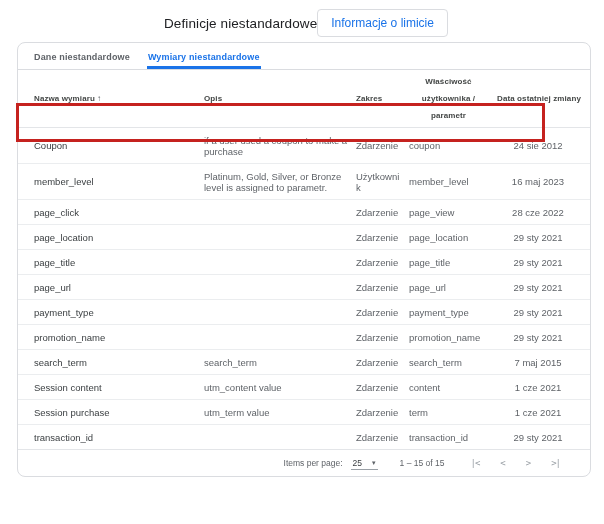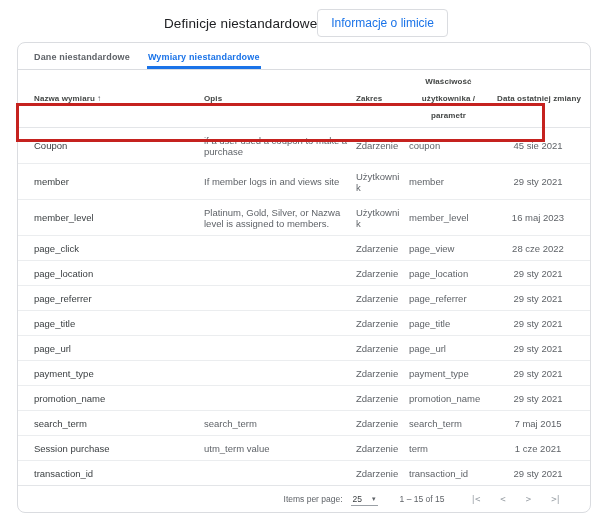--- a/index.html
+++ b/index.html
@@ -162,34 +162,27 @@
         <th class="center">Właściwość użytkownika / parametr</th>
         <th class="center">Data ostatniej zmiany</th>
       </tr>
     </thead>
     <tbody>
   <tr class="highlighted">
     <td class="first name">Coupon</td>
     <td>if a user used a coupon to make a purchase</td>
     <td>Zdarzenie</td>
     <td>coupon</td>
-    <td class="center">45 sie 2021</td>
-  </tr>
-
-  <tr>
-    <td class="first name">member</td>
-    <td>If member logs in and views site</td>
-    <td>Użytkownik</td>
-    <td>member</td>
-    <td class="center">29 sty 2021</td>
-  </tr>
+    <td class="center">24 sie 2012</td>
+  </tr>
+
 
   <tr>
     <td class="first name">member_level</td>
-    <td>Platinum, Gold, Silver, or Nazwa level is assigned to members.</td>
+    <td>Platinum, Gold, Silver, or Bronze level is assigned to parametr.</td>
     <td>Użytkownik</td>
     <td>member_level</td>
     <td class="center">16 maj 2023</td>
   </tr>
 
   <tr>
     <td class="first name">page_click</td>
     <td></td>
     <td>Zdarzenie</td>
     <td>page_view</td>
@@ -197,27 +190,20 @@
   </tr>
 
   <tr>
     <td class="first name">page_location</td>
     <td></td>
     <td>Zdarzenie</td>
     <td>page_location</td>
     <td class="center">29 sty 2021</td>
   </tr>
 
-  <tr>
-    <td class="first name">page_referrer</td>
-    <td></td>
-    <td>Zdarzenie</td>
-    <td>page_referrer</td>
-    <td class="center">29 sty 2021</td>
-  </tr>
 
   <tr>
     <td class="first name">page_title</td>
     <td></td>
     <td>Zdarzenie</td>
     <td>page_title</td>
     <td class="center">29 sty 2021</td>
   </tr>
 
   <tr>
@@ -245,20 +231,27 @@
   </tr>
 
   <tr>
     <td class="first name">search_term</td>
     <td>search_term</td>
     <td>Zdarzenie</td>
     <td>search_term</td>
     <td class="center">7 maj 2015</td>
   </tr>
 
+  <tr>
+    <td class="first name">Session content</td>
+    <td>utm_content value</td>
+    <td>Zdarzenie</td>
+    <td>content</td>
+    <td class="center">1 cze 2021</td>
+  </tr>
 
   <tr>
     <td class="first name">Session purchase</td>
     <td>utm_term value</td>
     <td>Zdarzenie</td>
     <td>term</td>
     <td class="center">1 cze 2021</td>
   </tr>
 
 

